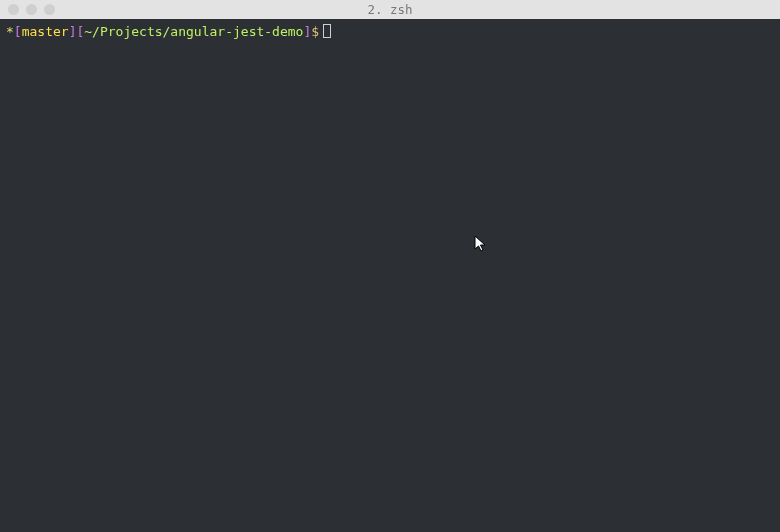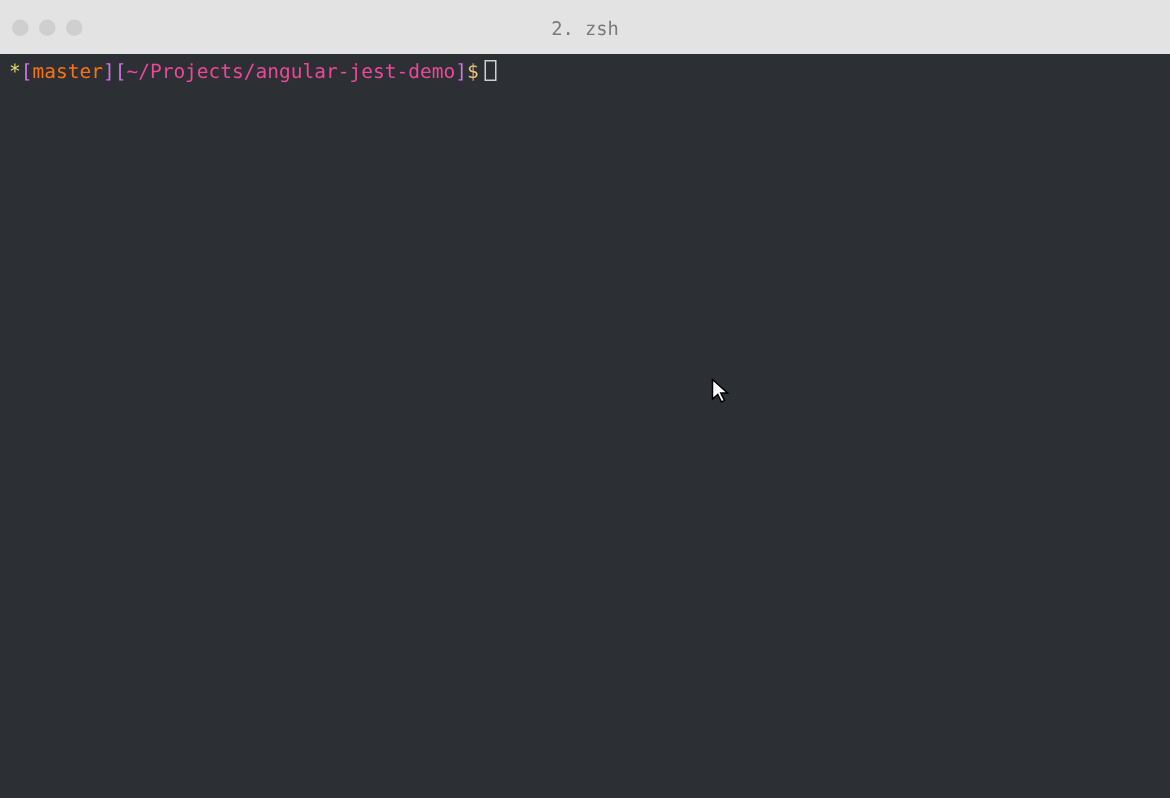--- a/index.html
+++ b/index.html
@@ -9,21 +9,21 @@
     }
     body {
       width: 780px;
       height: 532px;
       font-family: "Menlo", "Monaco", "Consolas", monospace;
       font-size: 13px;
       overflow: hidden;
       background: #2c2f33;
     }
     .titlebar {
-      height: 36px;
+      height: 19px;
       background: #e3e3e3;
       display: flex;
       align-items: center;
       position: relative;
       padding-left: 8px;
     }
     .traffic-lights {
       display: flex;
       gap: 7px;
       align-items: center;
@@ -56,22 +56,22 @@
       display: flex;
       justify-content: space-between;
       align-items: baseline;
       line-height: 1.4;
     }
     .prompt-left {
       white-space: pre;
     }
     .asterisk { color: #e6db74; }
     .bracket { color: #c678dd; }
-    .branch { color: #f97316; }
-    .path { color: #ec4899; }
+    .branch { color: #fde047; }
+    .path { color: #bef264; }
     .dollar { color: #e5c07b; }
     .cursor-box {
       display: inline-block;
       width: 8px;
       height: 14px;
       border: 1px solid #d0d0d0;
       margin-left: 4px;
       vertical-align: -2px;
     }
     .prompt-right {

